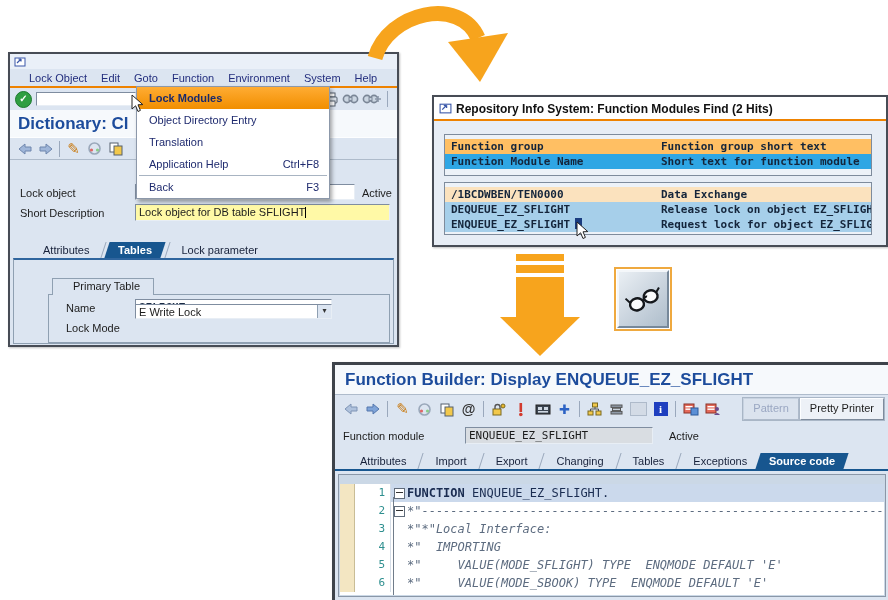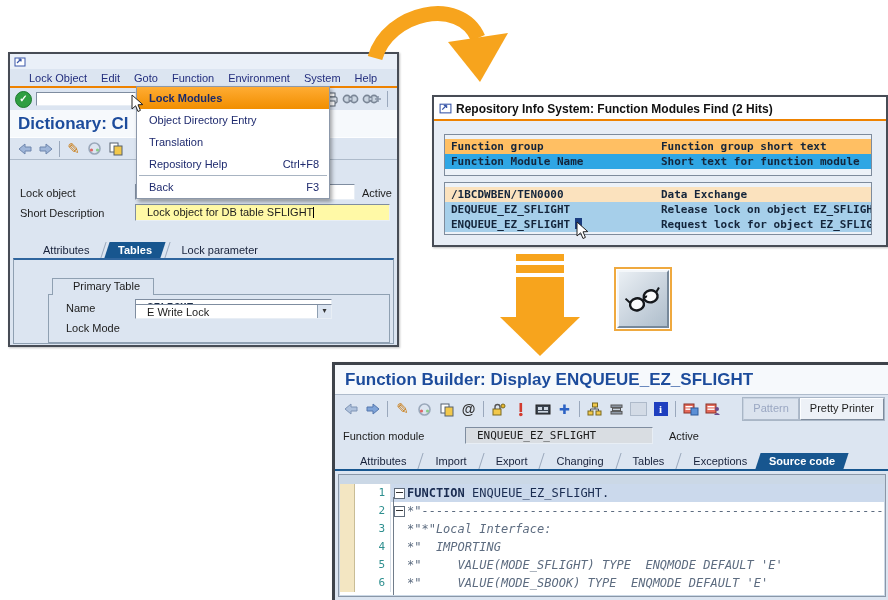--- a/index.html
+++ b/index.html
@@ -2,21 +2,21 @@
 <html><head>
 <meta charset="utf-8">
 <style>
   html,body{margin:0;padding:0}
   body{width:888px;height:600px;position:relative;background:#fff;overflow:hidden;
        font-family:"Liberation Sans",sans-serif;font-size:11px;color:#1c1c1c}
   .abs{position:absolute}
   .win{position:absolute;background:#DCE5F1;border:2px solid #474C55;box-shadow:1px 1px 2px rgba(0,0,0,.25)}
   .mono{font-family:"DejaVu Sans Mono",monospace}
   .fld{background:#fff;border:1px solid #7F8DA0;border-bottom-color:#E8EEF5;border-right-color:#E8EEF5;
-       box-sizing:border-box;padding:1px 11px;overflow:hidden;white-space:nowrap}
+       box-sizing:border-box;padding:1px 3px;overflow:hidden;white-space:nowrap}
   .icnbtn{width:21px;height:21px;display:flex;align-items:center;justify-content:center;flex:0 0 auto}
   .tsep{width:1px;height:16px;background:#9AA8BC;margin:0 3px;flex:0 0 auto}
   
   .popup{position:absolute;left:136px;top:86px;width:192px;background:#fff;border:1px solid #8C98AA;
          box-shadow:2px 3px 4px rgba(0,0,0,.35);z-index:30}
   .mi{height:22px;line-height:22px;padding:0 10px 0 12px;color:#1E2A6E;display:flex;justify-content:space-between}
   .mi.hl{background:linear-gradient(#FFAC33,#F18E00);font-weight:bold;color:#1b2a6b}
   .msep{height:1px;background:#A8B4C2;margin:0 2px}
   
   .tabrow{display:flex;align-items:flex-end}
@@ -161,21 +161,21 @@
   <div class="mi hl">
       <span>Lock Modules</span>
     </div>
   <div class="mi">
       <span>Object Directory Entry</span>
     </div>
   <div class="mi">
       <span>Translation</span>
     </div>
   <div class="mi">
-      <span>Repository Help</span>
+      <span>Application Help</span>
       <span>Ctrl+F8</span>
     </div>
   <div class="msep"></div>
   <div class="mi">
       <span>Back</span>
       <span>F3</span>
     </div>
 </div>
 <svg class="abs" style="left:131px;top:94px;z-index:40" width="14" height="20" viewBox="0 0 14 20">
   <path d="M1 1 L1 15 L4.6 11.8 L7 17.5 L9.4 16.4 L7 10.8 L11.8 10.6 Z" fill="#fff" stroke="#222"></path>

